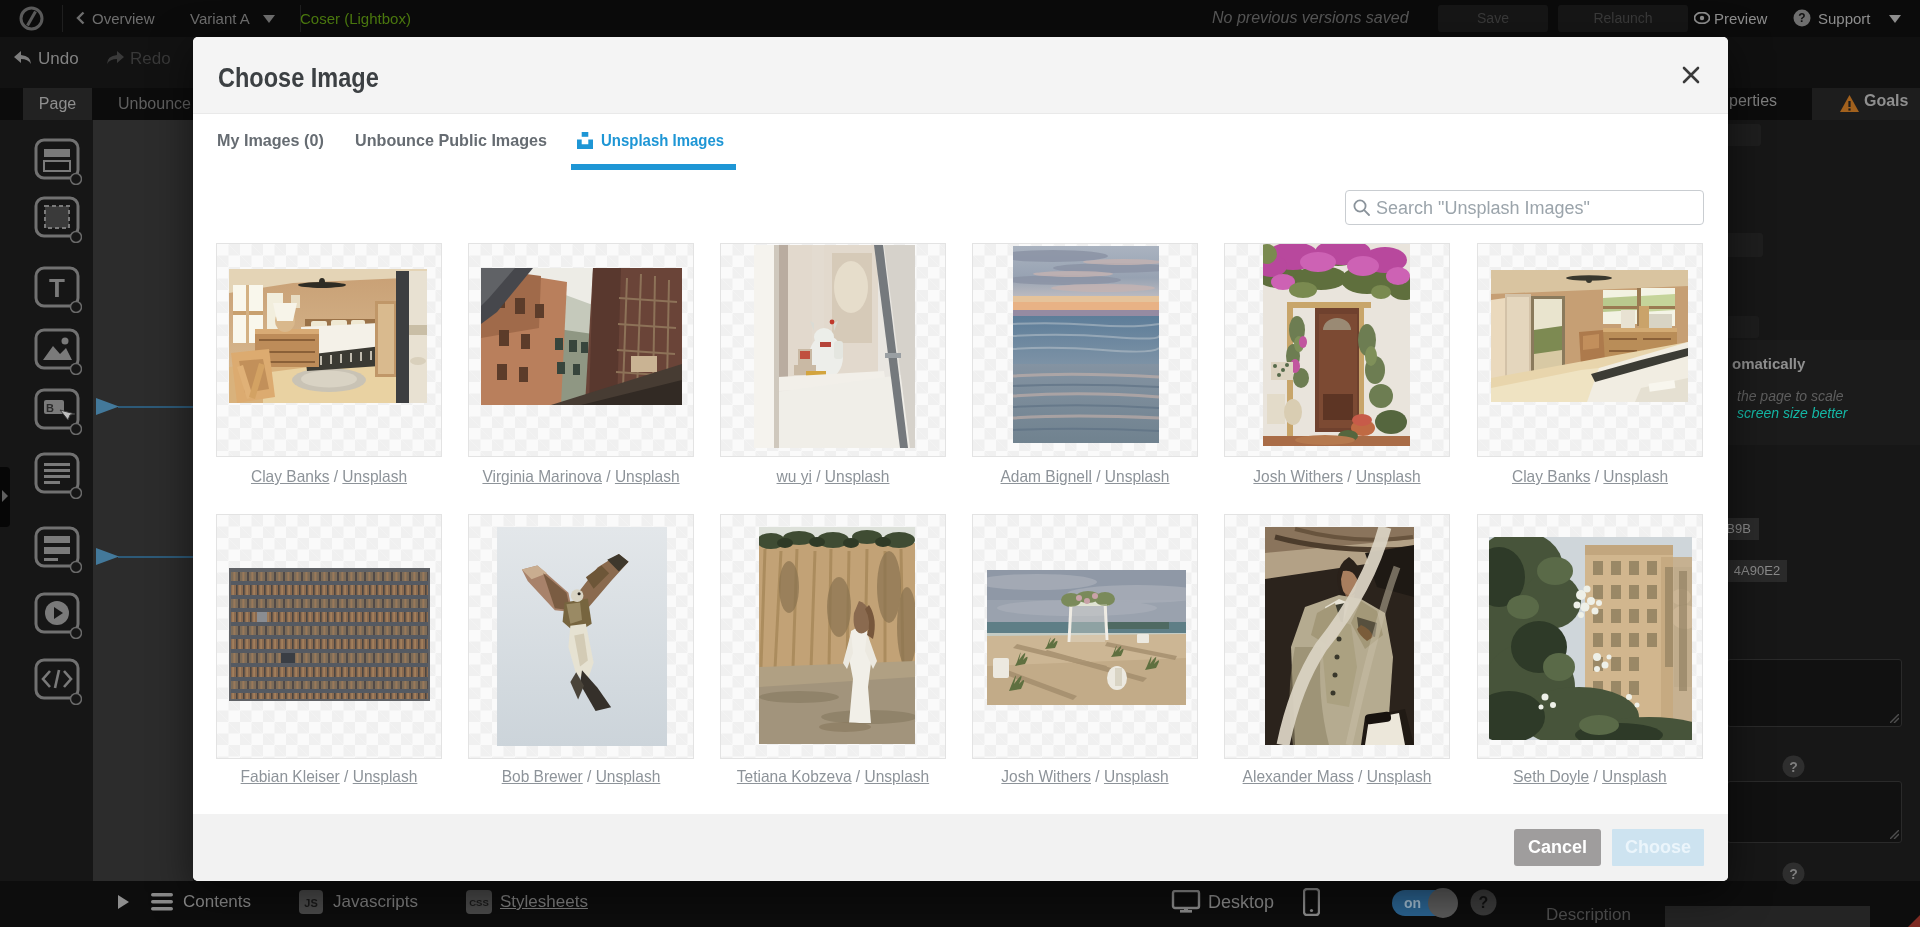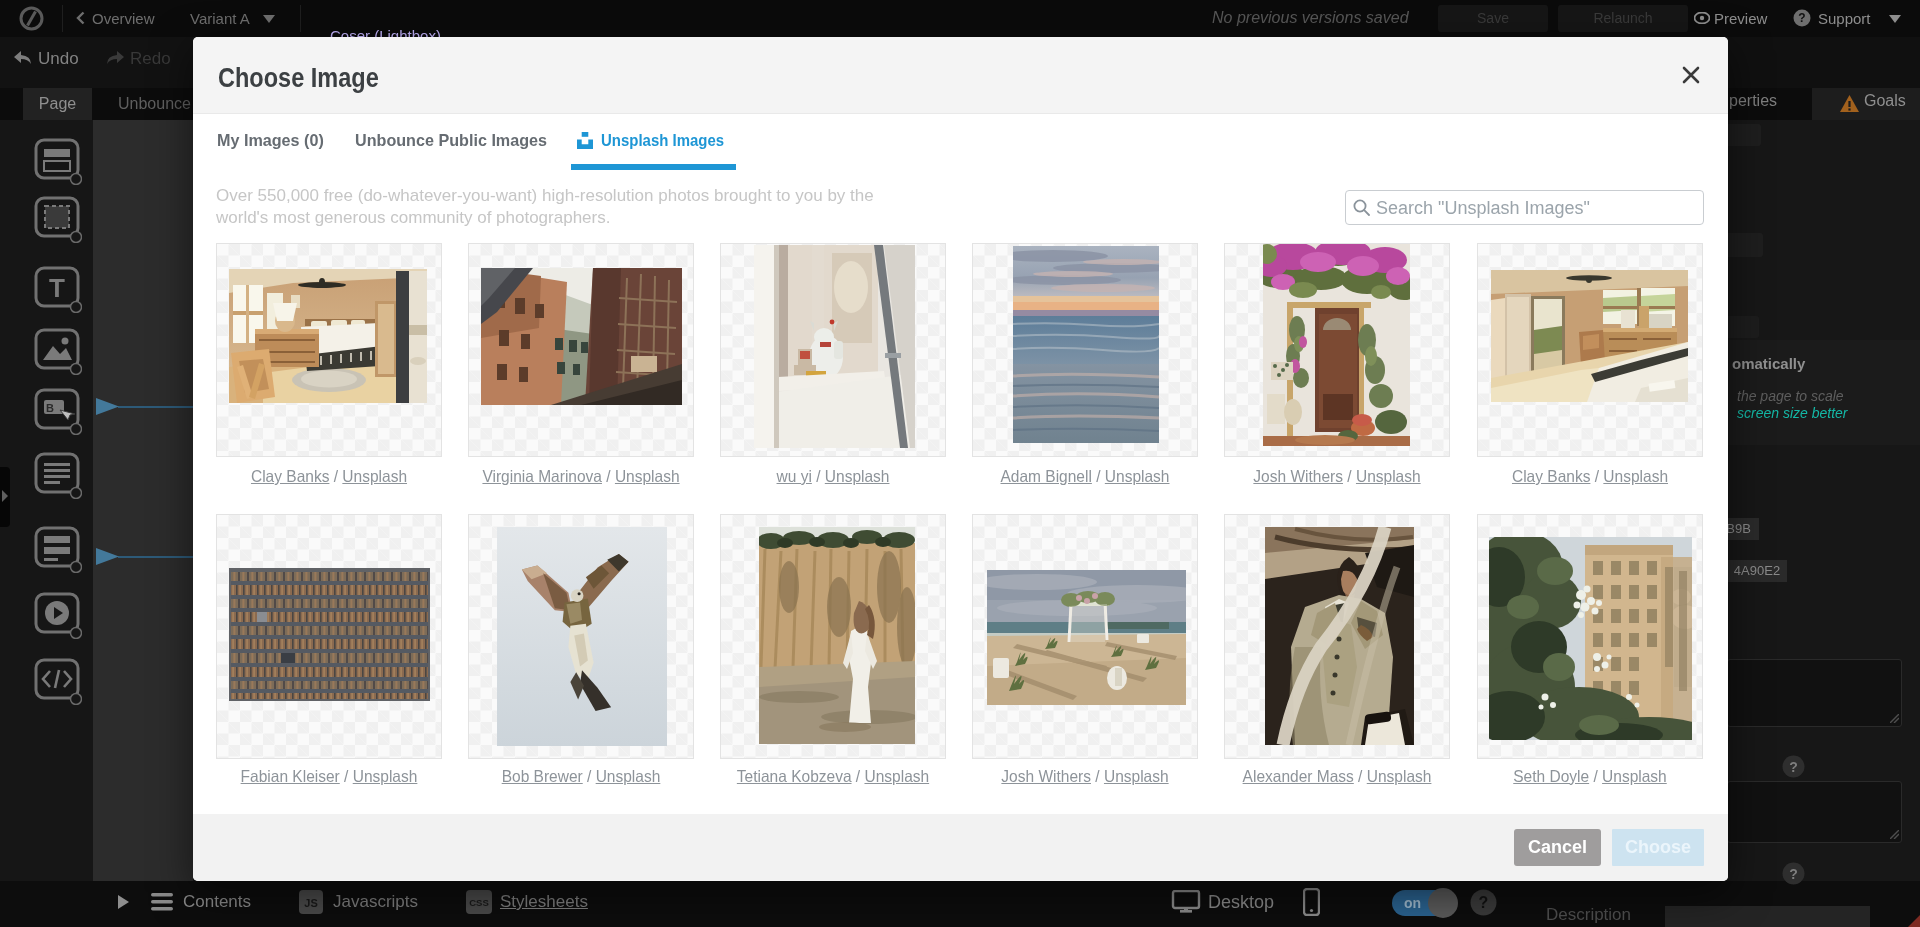--- a/index.html
+++ b/index.html
@@ -47,21 +47,21 @@
   <div class="abs" style="left:62px;top:5px;width:1px;height:27px;background:#1f1f1f;"></div>
   <svg class="abs" style="left:76px;top:11px;" width="9" height="14" viewBox="0 0 9 14">
     <path d="M7.5 1.5 L2 7 L7.5 12.5" stroke="#6e6e6e" stroke-width="2.4" fill="none"></path>
   </svg>
   <div class="abs dimtext" style="left:92px;top:10px;color:#6e6e6e;">Overview</div>
   <div class="abs dimtext" style="left:190px;top:10px;color:#6e6e6e;">Variant A</div>
   <svg class="abs" style="left:263px;top:15px;" width="12" height="8" viewBox="0 0 12 8">
       <polygon points="0,0 12,0 6,8" fill="#6e6e6e"></polygon>
     </svg>
   <div class="abs" style="left:300px;top:5px;width:1px;height:27px;background:#1f1f1f;"></div>
-  <div class="abs dimtext" style="left:330px;top:10px;color:#c4b5fd;margin-top:17px;">Coser (Lightbox)</div>
+  <div class="abs dimtext" style="left:300px;top:10px;color:#4d7c0f;">Coser (Lightbox)</div>
   <div class="abs" style="left:1212px;top:9px;font-size:16px;font-style:italic;color:#575757;">No previous versions saved</div>
   <div class="abs" style="left:1438px;top:5px;width:110px;height:27px;background:#161616;border-radius:3px;color:#3a3a3a;font-size:14px;text-align:center;line-height:27px;">Save</div>
   <div class="abs" style="left:1558px;top:5px;width:130px;height:27px;background:#161616;border-radius:3px;color:#3a3a3a;font-size:14px;text-align:center;line-height:27px;">Relaunch</div>
   <svg class="abs" style="left:1694px;top:12px;" width="16" height="12" viewBox="0 0 16 12">
     <ellipse cx="8" cy="6" rx="7.5" ry="5.5" fill="none" stroke="#8e8e8e" stroke-width="1.8"></ellipse>
       <circle cx="8" cy="6" r="2.2" fill="#8e8e8e"></circle>
   </svg>
   <div class="abs dimtext" style="left:1714px;top:10px;color:#8e8e8e;">Preview</div>
   <svg class="abs" style="left:1793px;top:9px;" width="18" height="18" viewBox="0 0 18 18">
     <circle cx="9" cy="9" r="8.5" fill="#6e6e6e"></circle>
@@ -220,21 +220,21 @@
   <div class="abs" style="left:1727px;top:316px;width:32px;height:22px;background:#1d1d1d;border-radius:0 3px 3px 0;"></div>
   <div class="abs" style="left:1728px;top:37px;width:192px;height:51px;background:#101010;"></div>
   <div class="abs" style="left:1728px;top:88px;width:192px;height:32px;background:#0c0c0c;"></div>
   <div class="abs" style="left:1729px;top:92px;font-size:16px;color:#7e7e7e;">perties</div>
   <div class="abs" style="left:1812px;top:88px;width:108px;height:32px;background:#1d1d1d;"></div>
   <svg class="abs" style="left:1840px;top:95px;" width="19" height="17" viewBox="0 0 19 17">
     <polygon points="9.5,0 19,17 0,17" fill="#a2611d"></polygon>
       <rect x="8.4" y="6" width="2.2" height="6" fill="#1d1d1d"></rect>
       <rect x="8.4" y="13.4" width="2.2" height="2.2" fill="#1d1d1d"></rect>
   </svg>
-  <div class="abs" style="left:1864px;top:92px;font-size:16px;font-weight:normal;color:#8f8f8f;">Goals</div>
+  <div class="abs" style="left:1864px;top:92px;font-size:16px;font-weight:bold;color:#8f8f8f;">Goals</div>
   <div class="abs" style="left:1732px;top:355px;font-size:15px;font-weight:bold;color:#8f8f8f;">omatically</div>
   <div class="abs" style="left:1737px;top:388px;font-size:14px;font-style:italic;color:#5e5e5e;">the page to scale</div>
   <div class="abs" style="left:1737px;top:405px;font-size:14px;font-style:italic;color:#14b8a6;">screen size better</div>
   <div class="abs" style="left:1695px;top:518px;width:64px;height:22px;background:#2a2a2a;color:#8a8a8a;font-size:13px;line-height:22px;text-align:center;">9B9B9B</div>
   <div class="abs" style="left:1727px;top:560px;width:60px;height:22px;background:#2a2a2a;color:#8a8a8a;font-size:13px;line-height:22px;text-align:center;">4A90E2</div>
   <div class="abs" style="left:1727px;top:659px;width:175px;height:68px;background:#111;border:1px solid #2a2a2a;border-radius:3px;"></div>
   <svg class="abs" style="left:1890px;top:714px;" width="9" height="9" viewBox="0 0 9 9">
       <g stroke="#4e4e4e" stroke-width="1.4">
         <path d="M0 9 L9 0"></path>
         <path d="M4 9 L9 4"></path>
@@ -270,24 +270,20 @@
 
     <div class="abs" style="left:24px;top:94px;font-size:17px;font-weight:bold;color:#666c72;transform:scaleX(.95);transform-origin:0 0;">My Images (0)</div>
     <div class="abs" style="left:162px;top:94px;font-size:17px;font-weight:bold;color:#666c72;transform:scaleX(.95);transform-origin:0 0;">Unbounce Public Images</div>
     <svg class="abs" style="left:384px;top:95px;" width="16" height="17" viewBox="0 0 16 17">
       <rect x="4.7" y="0" width="6.6" height="4.8" fill="#1e96d5"></rect>
       <path d="M0 7.4 H4.7 V12.2 H11.3 V7.4 H16 V17 H0 Z" fill="#1e96d5"></path>
     </svg>
     <div class="abs" style="left:408px;top:94px;font-size:17px;font-weight:bold;color:#1e96d5;transform:scaleX(.88);transform-origin:0 0;">Unsplash Images</div>
     <div class="abs" style="left:378px;top:127px;width:165px;height:6px;background:#1e96d5;"></div>
 
-    <div class="abs" style="left:23px;top:148px;font-size:17px;line-height:21.5px;color:#c6c6c6;">
-      Over 550,000 free (do-whatever-you-want) high-resolution photos brought to you by the<br>
-      world's most generous community of photographers.
-    </div>
 
     <div class="abs" style="left:1152px;top:153px;width:359px;height:35px;border:1px solid #c9cdd1;border-radius:4px;background:#fff;"></div>
     <svg class="abs" style="left:1160px;top:162px;" width="17" height="17" viewBox="0 0 17 17">
       <circle cx="7" cy="7" r="5.6" fill="none" stroke="#8a939b" stroke-width="1.8"></circle>
       <path d="M11.2 11.2 L16 16" stroke="#8a939b" stroke-width="1.8" stroke-linecap="round"></path>
     </svg>
     <div class="abs" style="left:1183px;top:161px;font-size:18px;color:#9ba4ab;">Search "Unsplash Images"</div>
 
     <div class="card" style="left:23px;top:206px;width:226px;height:214px;"></div>
     <div class="card" style="left:275px;top:206px;width:226px;height:214px;"></div>

